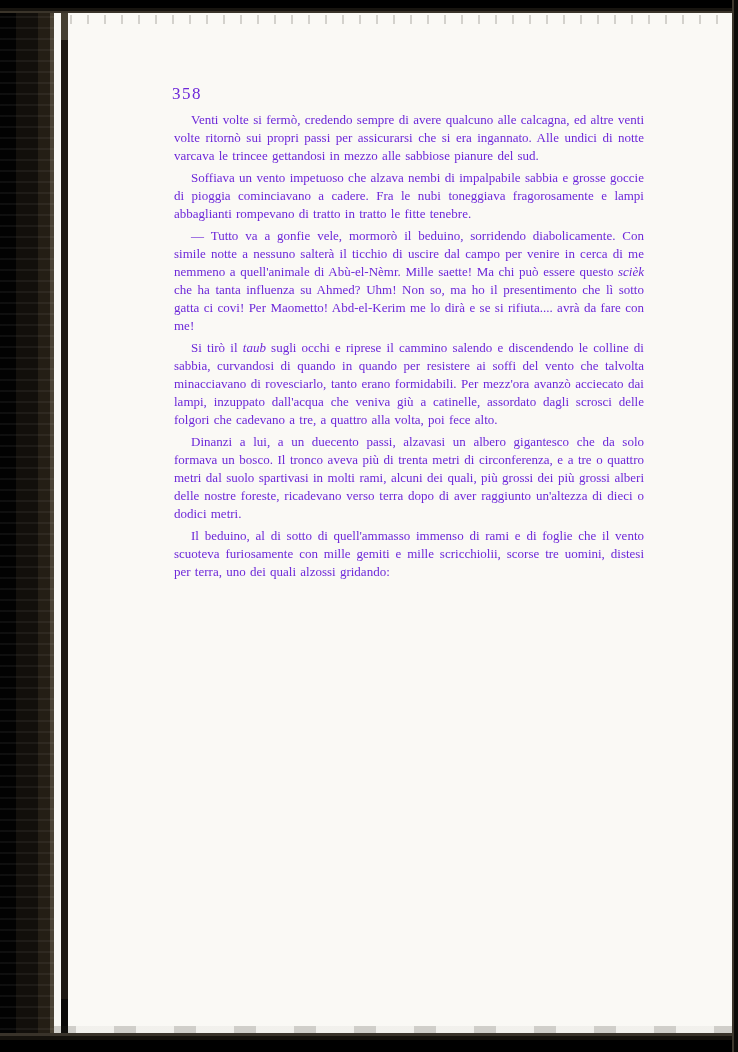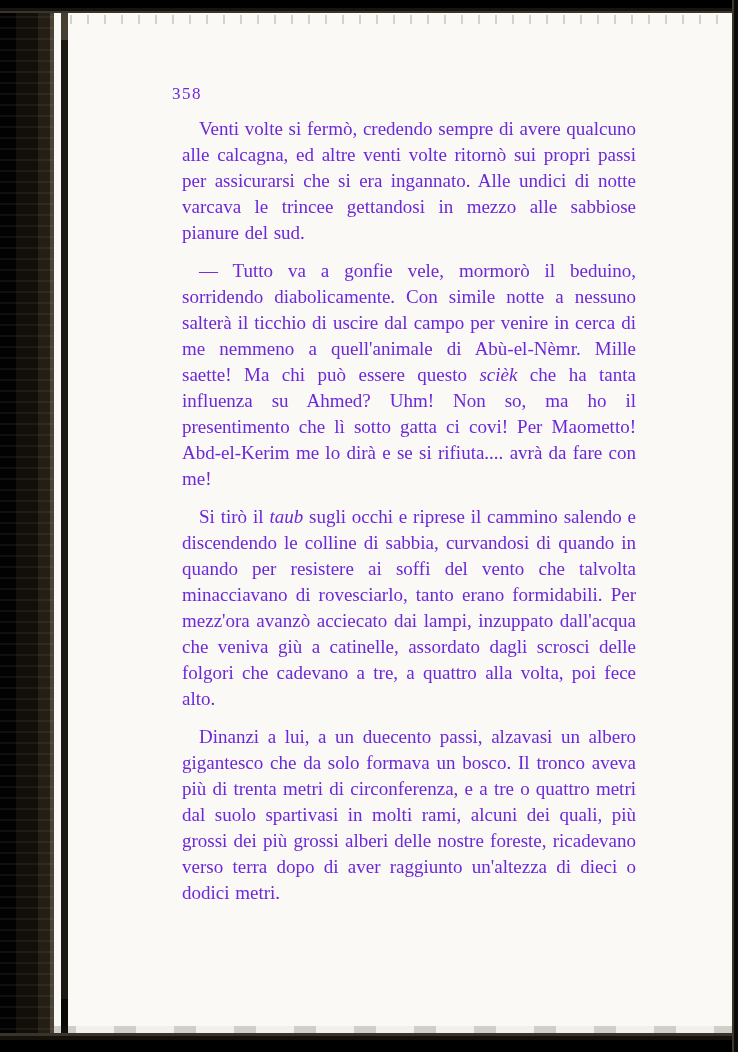--- a/index.html
+++ b/index.html
@@ -56,47 +56,49 @@
     top: 84px;
     width: 478px;
     color: #6d28d9;
   }
   .page-number {
     font-size: 17px;
     letter-spacing: 1.5px;
     margin: 0 0 7px 2px;
   }
   .body-text p {
-    margin: 12px;
+    margin: 4px;
     text-indent: 17px;
     text-align: justify;
-    font-size: 19px;
-    line-height: 26px;
+    font-size: 13px;
+    line-height: 18px;
     word-spacing: 1px;
   }
   .body-text i { }
 </style>
 </head>
 <body>
 
 <div class="scan-page">
 
   <div class="text-col">
     <div class="page-number">358</div>
 
     <div class="body-text">
       <p><span>Venti volte si fermò, credendo sempre di avere qualcuno alle calcagna, ed altre venti volte ritornò sui propri passi per assicurarsi che si era ingannato. Alle undici di notte varcava le trincee gettandosi in mezzo alle sabbiose pianure del sud.</span></p>
 
+      <p><span>Soffiava un vento impetuoso che alzava nembi di impalpabile sabbia e grosse goccie di pioggia cominciavano a cadere. Fra le nubi toneggiava fragorosamente e lampi abbaglianti rompevano di tratto in tratto le fitte tenebre.</span></p>
 
       <p><span>— Tutto va a gonfie vele, mormorò il beduino, sorridendo diabolicamente. Con simile notte a nessuno salterà il ticchio di uscire dal campo per venire in cerca di me nemmeno a quell'animale di Abù-el-Nèmr. Mille saette! Ma chi può essere questo </span><i>scièk</i><span> che ha tanta influenza su Ahmed? Uhm! Non so, ma ho il presentimento che lì sotto gatta ci covi! Per Maometto! Abd-el-Kerim me lo dirà e se si rifiuta.... avrà da fare con me!</span></p>
 
       <p><span>Si tirò il </span><i>taub</i><span> sugli occhi e riprese il cammino salendo e discendendo le colline di sabbia, curvandosi di quando in quando per resistere ai soffi del vento che talvolta minacciavano di rovesciarlo, tanto erano formidabili. Per mezz'ora avanzò acciecato dai lampi, inzuppato dall'acqua che veniva giù a catinelle, assordato dagli scrosci delle folgori che cadevano a tre, a quattro alla volta, poi fece alto.</span></p>
 
       <p><span>Dinanzi a lui, a un duecento passi, alzavasi un albero gigantesco che da solo formava un bosco. Il tronco aveva più di trenta metri di circonferenza, e a tre o quattro metri dal suolo spartivasi in molti rami, alcuni dei quali, più grossi dei più grossi alberi delle nostre foreste, ricadevano verso terra dopo di aver raggiunto un'altezza di dieci o dodici metri.</span></p>
 
+      <p><span>Il beduino, al di sotto di quell'ammasso immenso di rami e di foglie che il vento scuoteva furiosamente con mille gemiti e mille scricchiolii, scorse tre uomini, distesi per terra, uno dei quali alzossi gridando:</span></p>
     </div>
   </div>
 
   <div class="edge-left"></div>
   <div class="edge-left-line"></div>
   <div class="edge-top"></div>
   <div class="edge-top-noise"></div>
   <div class="edge-bottom-fade"></div>
   <div class="edge-bottom"></div>
   <div class="edge-right"></div>

